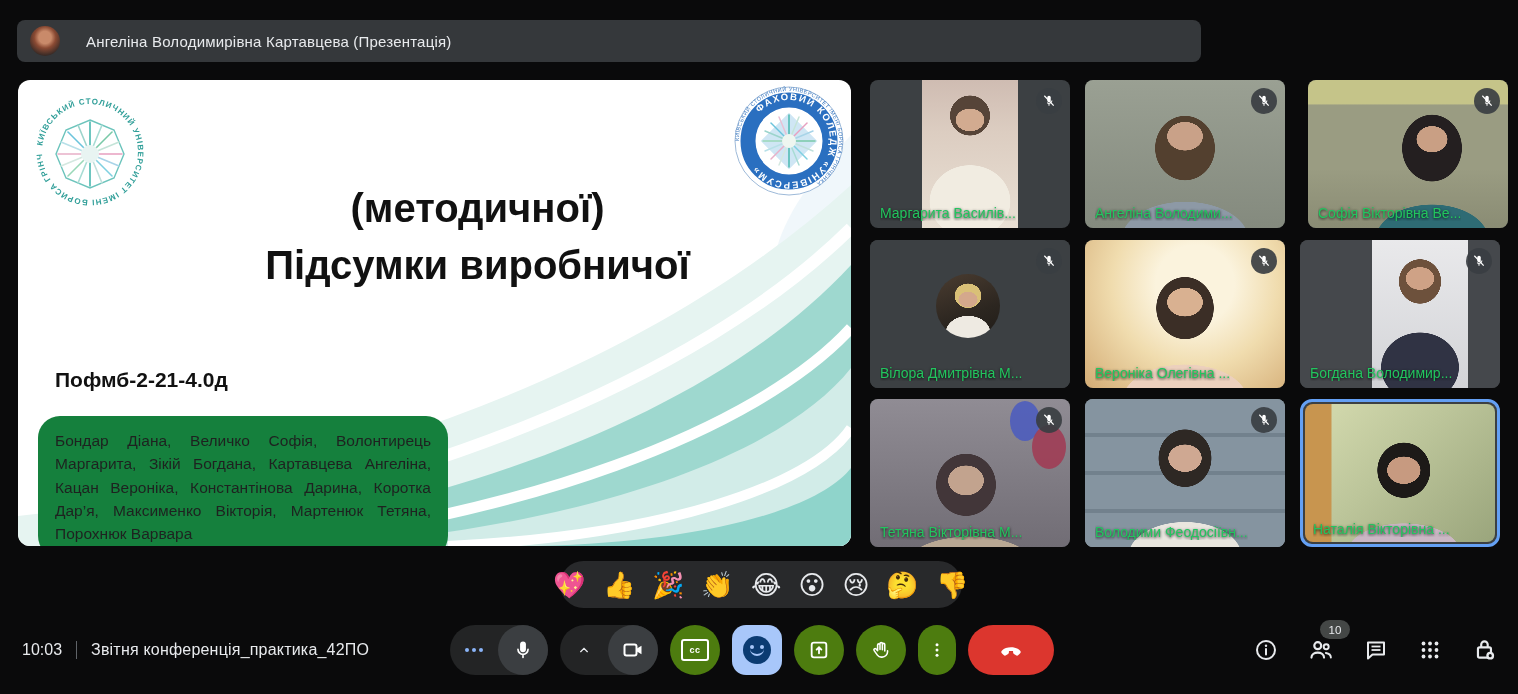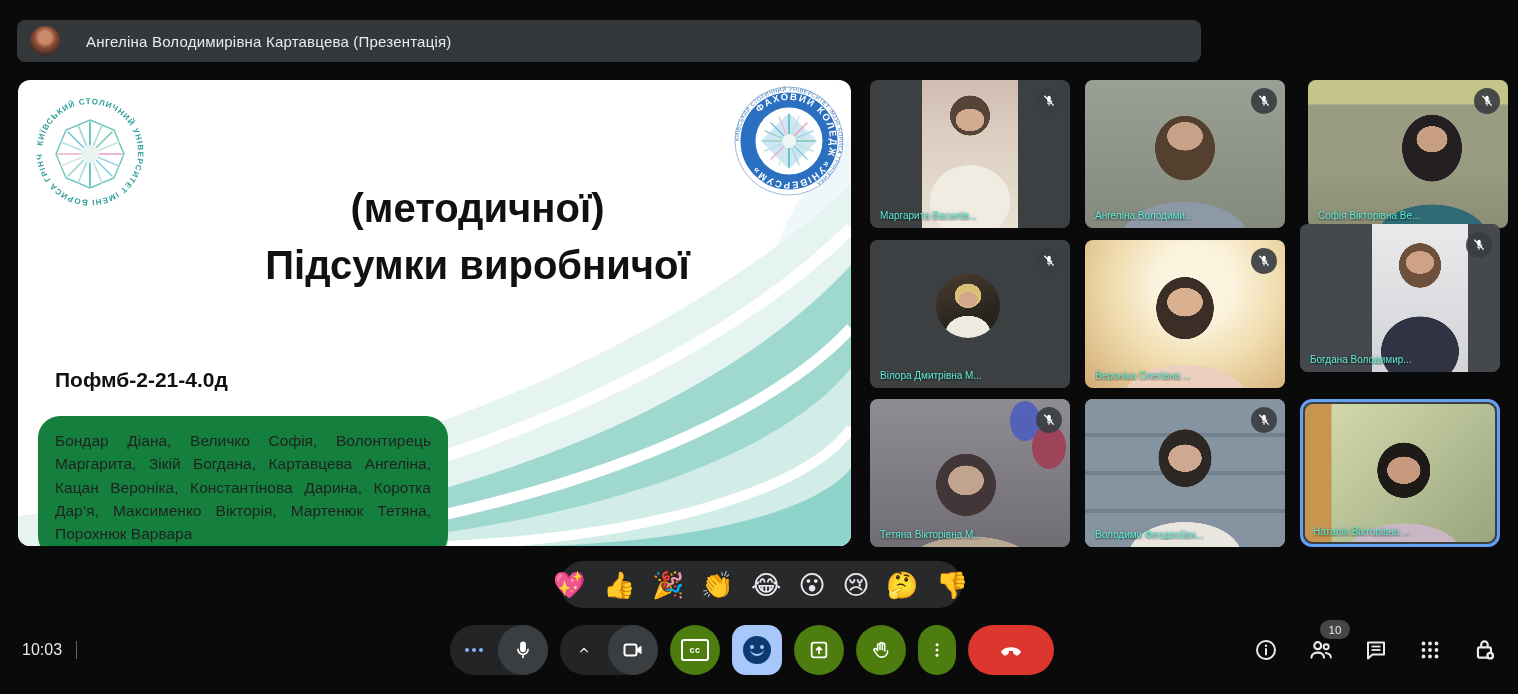--- a/index.html
+++ b/index.html
@@ -21,21 +21,21 @@
         font-size:40px;line-height:57px;font-weight:bold;color:#111;}
   .slide .group{position:absolute;left:37px;top:288px;font-size:21px;font-weight:bold;color:#111;}
   .slide .students{position:absolute;left:20px;top:336px;width:376px;background:#15803d;
         border-radius:22px;padding:13px 17px;font-size:15.5px;line-height:1.5;color:#1e2220;
         text-align:justify;font-weight:500;}
   
   .tile{position:absolute;width:200px;height:148px;border-radius:8px;background:#3c4043;
         overflow:hidden;box-sizing:border-box;}
   .tile .video{position:absolute;inset:0;}
   .tile .strip{position:absolute;left:52px;top:0;width:96px;height:148px;}
-  .pname{position:absolute;left:10px;bottom:7px;font-size:10px;color:#5eead4;white-space:nowrap;
+  .pname{position:absolute;left:10px;bottom:7px;font-size:14px;color:#22c55e;white-space:nowrap;
         overflow:hidden;max-width:178px;text-shadow:0 1px 3px rgba(0,0,0,.85);}
   .micbadge{position:absolute;top:8px;right:8px;width:26px;height:26px;border-radius:50%;
         background:rgba(58,62,66,.92);display:flex;align-items:center;justify-content:center;z-index:3;}
   .tile.active{border:3px solid #64a0f4;border-radius:12px;}
   .tile.active .video{inset:2px;border-radius:8px;overflow:hidden;}
   
   .v1s{background:
     radial-gradient(ellipse 24px 19px at 50% 27%,#d2ab90 0 59%,transparent 60%),
     radial-gradient(ellipse 36px 36px at 50% 24%,#564438 0 55%,transparent 56%),
     radial-gradient(ellipse 58px 52px at 50% 82%,#f1ece1 0 69%,transparent 70%),
@@ -274,21 +274,21 @@
   <div class="video v5"></div>
   <div class="micbadge">
     <svg width="14" height="14" viewBox="0 0 24 24">
         <path d="M12 14a3 3 0 0 0 3-3V6a3 3 0 0 0-6 0v5a3 3 0 0 0 3 3z" fill="#fff"></path>
         <path d="M17 11a5 5 0 0 1-8.2 3.8M12 16v4" stroke="#fff" stroke-width="1.8" fill="none"></path>
         <line x1="4" y1="3" x2="20" y2="20" stroke="#fff" stroke-width="2"></line>
       </svg>
   </div>
   <div class="pname">Вероніка Олегівна ...</div>
 </div>
-<div class="tile" style="left:1300px;top:224px;">
+<div class="tile" style="left:1300px;top:240px;">
   <div class="video" style="background:#45484c;">
       <div class="strip v6s" style="left:72px;"></div>
     </div>
   <div class="micbadge">
     <svg width="14" height="14" viewBox="0 0 24 24">
         <path d="M12 14a3 3 0 0 0 3-3V6a3 3 0 0 0-6 0v5a3 3 0 0 0 3 3z" fill="#fff"></path>
         <path d="M17 11a5 5 0 0 1-8.2 3.8M12 16v4" stroke="#fff" stroke-width="1.8" fill="none"></path>
         <line x1="4" y1="3" x2="20" y2="20" stroke="#fff" stroke-width="2"></line>
       </svg>
   </div>
@@ -333,20 +333,21 @@
   <span class="emo">😂</span>
   <span class="emo">😮</span>
   <span class="emo">😢</span>
   <span class="emo">🤔</span>
   <span class="emo">👎</span>
 </div>
 
 <div class="meetinfo">
   <span class="time">10:03</span>
   <span class="sep"></span>
+  <span class="mname">Звітня конференція_практика_42ПО</span>
 </div>
 
 <div class="controls">
   <div class="pill">
     <div class="half">
         <div class="dots">
           <i></i>
           <i></i>
           <i></i>
         </div>

